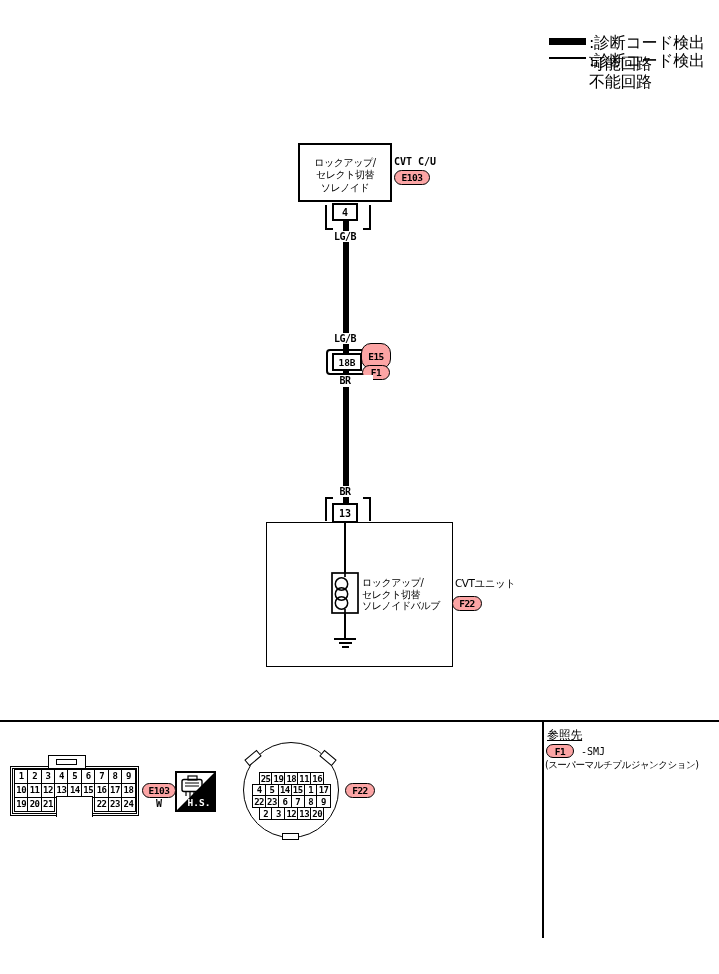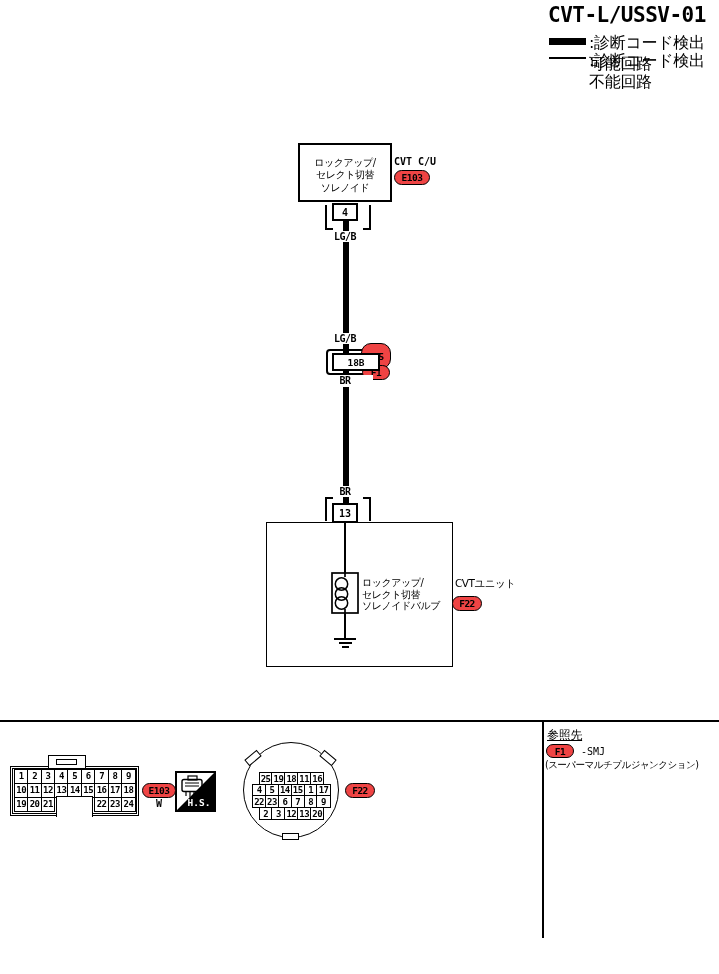--- a/index.html
+++ b/index.html
@@ -14,21 +14,21 @@
   .leg-bar-thick{left:549px;top:38px;width:37px;height:6.5px;background:#000;}
   .leg-bar-thin{left:549px;top:56.5px;width:37px;height:2.4px;background:#000;}
   .leg-label{font-size:16px;letter-spacing:-0.3px;}
 
   
   .comp-box{left:298px;top:143px;width:94px;height:59px;border:2px solid #000;background:#fff;
             display:flex;flex-direction:column;justify-content:center;align-items:center;
             font-size:10px;line-height:12.5px;letter-spacing:-0.5px;text-align:center;padding-top:6px;box-sizing:border-box;}
   .cvt-box{left:266px;top:522px;width:185px;height:143px;border:1.6px solid #000;background:#fff;}
 
-  .oval{border:1.8px solid #000;border-radius:10px;background:#ef4444;display:flex;align-items:center;
+  .oval{border:1.8px solid #000;border-radius:10px;background:#fca5a5;display:flex;align-items:center;
         justify-content:center;font:bold 9.5px "DejaVu Sans Mono",monospace;letter-spacing:-0.5px;box-sizing:border-box;z-index:4;text-align:right;}
 
   
   .wire-thick{left:342.5px;width:6px;background:#000;z-index:3;}
   .wire-thin{left:344.4px;width:1.7px;background:#000;z-index:1;}
   .wlabel{left:317px;width:56px;text-align:center;font:bold 10px "DejaVu Sans Mono",monospace;
           background:#fff;z-index:4;letter-spacing:-0.5px;}
 
   
   .pinbox{border:2px solid #000;background:#fff;display:flex;align-items:center;justify-content:center;
@@ -73,21 +73,20 @@
   .ref-suffix{left:581px;top:746px;font:10px "DejaVu Sans Mono",monospace;}
   .ref-note{left:545px;top:759px;font-size:9.6px;letter-spacing:-0.6px;white-space:nowrap;}
 
   .gnd{background:#000;z-index:2;}
 </style>
 </head>
 <body>
 
 <div id="page">
 
-  <div class="abs title mono">CVT-L/USSV-01</div>
   <div class="abs leg-bar-thick"></div>
   <div class="abs leg-label cjk" style="left:589px;top:32.5px;">:診断コード検出可能回路</div>
   <div class="abs leg-bar-thin"></div>
   <div class="abs leg-label cjk" style="left:589px;top:50.5px;">:診断コード検出不能回路</div>
 
   <div class="abs comp-box cjk">
     <div>ロックアップ/</div>
     <div>セレクト切替</div>
     <div>ソレノイド</div>
   </div>
@@ -98,21 +97,21 @@
   <div class="abs brk brk-br" style="left:363px;top:205px;"></div>
   <div class="abs pinbox" style="left:332px;top:203px;width:26px;height:18px;">4</div>
 
   <div class="abs wire-thick" style="top:221px;height:11px;"></div>
   <div class="abs wlabel" style="top:231px;">LG/B</div>
   <div class="abs wire-thick" style="top:242px;height:96px;"></div>
   <div class="abs wlabel" style="top:333px;">LG/B</div>
   <div class="abs wire-thick" style="top:344px;height:12px;"></div>
 
   <div class="abs jct-outer"></div>
-  <div class="abs pinbox" style="left:332px;top:353px;width:48px;height:18px;font-size:9.5px;">18B</div>
+  <div class="abs pinbox" style="left:332px;top:353px;width:30px;height:18px;font-size:9.5px;">18B</div>
   <div class="abs oval" style="left:361px;top:343px;width:30px;height:26px;">E15</div>
   <div class="abs oval" style="left:362px;top:365px;width:28px;height:15px;">F1</div>
 
   <div class="abs wire-thick" style="top:371px;height:6px;"></div>
   <div class="abs wlabel" style="top:375px;">BR</div>
   <div class="abs wire-thick" style="top:387px;height:100px;"></div>
   <div class="abs wlabel" style="top:486px;">BR</div>
   <div class="abs wire-thick" style="top:497px;height:8px;"></div>
 
   <div class="abs brk brk-tl" style="left:325px;top:497px;height:22px;"></div>

